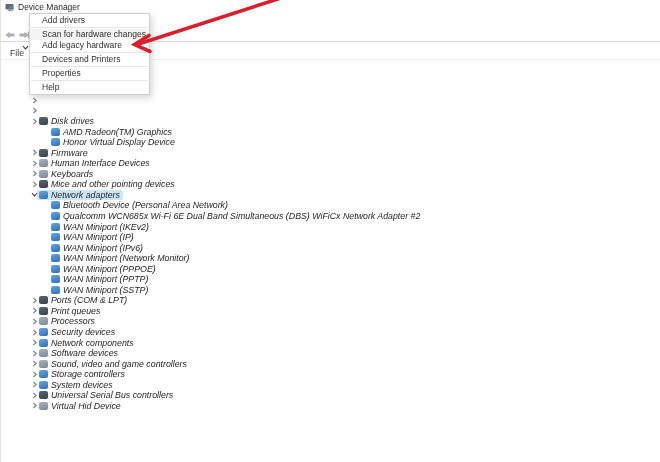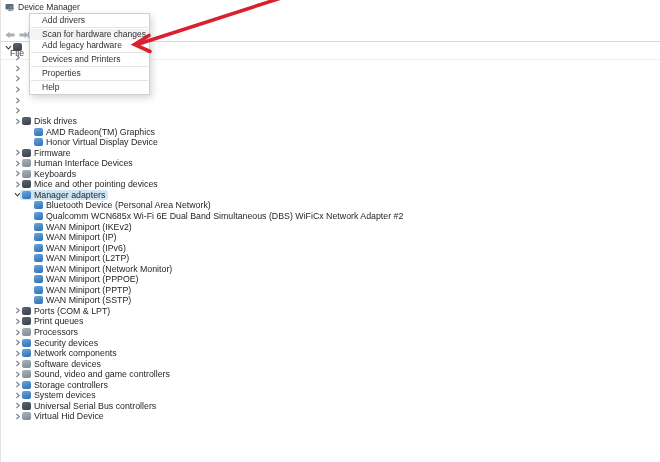--- a/index.html
+++ b/index.html
@@ -13,21 +13,21 @@
   .titlebar{position:absolute;top:0;left:0;right:0;height:14px;display:flex;align-items:center;gap:4px;padding-left:4px;}
   .titlebar .title{font-size:8.5px;color:#2b2b2b;}
   
   .menubar{position:absolute;top:14px;left:0;right:0;height:13px;display:flex;align-items:center;padding-left:3px;border-bottom:1px solid #f0f0f0;background:#fff;margin-top:32px;}
   .menu-btn{font-size:8.8px;color:#3a3a3a;padding:1px 6px;border-radius:2px;cursor:default;}
   .menu-btn.active{background:#ef4444;}
   
   .toolbar{position:absolute;top:28px;left:0;right:0;height:13px;border-bottom:1px solid #d6d6d6;display:flex;align-items:center;gap:3px;padding-left:3px;background:#fff;}
   .tool-btn{width:11px;height:9px;display:flex;align-items:center;justify-content:center;}
   
-  .tree{position:absolute;top:42px;left:0;right:0;}
+  .tree{position:absolute;top:42px;left:17px;right:0;font-style:italic;}
   .tree-row{height:10.55px;display:flex;align-items:center;font-size:8.8px;color:#1f1f1f;white-space:nowrap;}
   .chev{width:9px;flex:none;display:flex;align-items:center;justify-content:center;}
   .ticon{width:9px;height:8px;border-radius:2px;flex:none;margin-right:3px;}
   .ic-blue{background:linear-gradient(160deg,#6aa6dd,#2e6fb5);}
   .ic-dark{background:linear-gradient(160deg,#5c6670,#38414b);}
   .ic-grey{background:linear-gradient(160deg,#aab4bd,#7c8894);}
   .row-content{display:flex;align-items:center;padding:0 3px 0 2px;margin-left:-2px;border-radius:2px;height:10px;}
   .tree-row.selected .row-content{background:#cde6f7;}
   .d0{padding-left:3px;} .d1{padding-left:12px;} .d2{padding-left:33px;}
   
@@ -192,21 +192,21 @@
       </span>
     </div>
     <div class="tree-row d1 selected">
       <span class="chev">
         <svg width="7" height="7" viewBox="0 0 7 7">
           <path d="M1 2.2 L3.5 5 L6 2.2" fill="none" stroke="#3c3c3c" stroke-width="1.1"></path>
         </svg>
       </span>
       <span class="row-content">
         <span class="ticon ic-blue"></span>
-        <span>Manager adapters</span>
+        <span>Network adapters</span>
       </span>
     </div>
     <div class="tree-row d2">
       <span class="row-content">
         <span class="ticon ic-blue"></span>
         <span>Bluetooth Device (Personal Area Network)</span>
       </span>
     </div>
     <div class="tree-row d2">
       <span class="row-content">
@@ -223,26 +223,20 @@
     <div class="tree-row d2">
       <span class="row-content">
         <span class="ticon ic-blue"></span>
         <span>WAN Miniport (IP)</span>
       </span>
     </div>
     <div class="tree-row d2">
       <span class="row-content">
         <span class="ticon ic-blue"></span>
         <span>WAN Miniport (IPv6)</span>
-      </span>
-    </div>
-    <div class="tree-row d2">
-      <span class="row-content">
-        <span class="ticon ic-blue"></span>
-        <span>WAN Miniport (L2TP)</span>
       </span>
     </div>
     <div class="tree-row d2">
       <span class="row-content">
         <span class="ticon ic-blue"></span>
         <span>WAN Miniport (Network Monitor)</span>
       </span>
     </div>
     <div class="tree-row d2">
       <span class="row-content">

